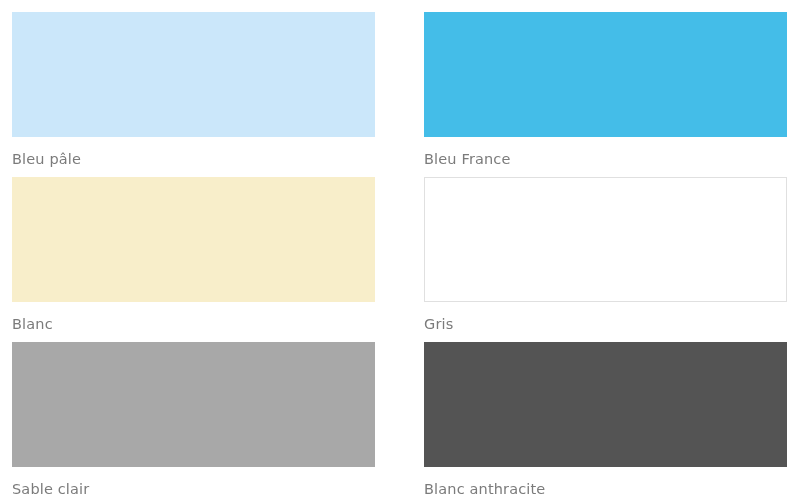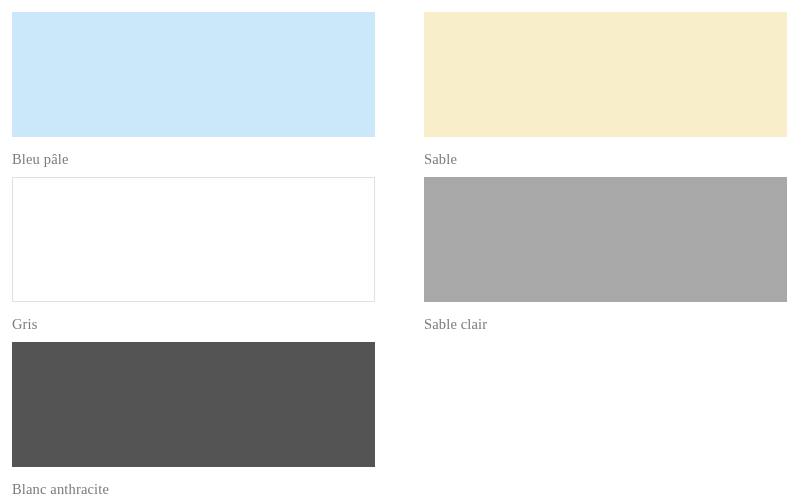--- a/index.html
+++ b/index.html
@@ -18,21 +18,20 @@
     box-sizing: border-box;
     width: 800px;
     height: 406px;
     padding: 12px 13px 0 12px;
     display: grid;
     grid-template-columns: 363px 363px;
     grid-template-rows: 165px 165px 165px;
     column-gap: 49px;
     row-gap: 0;
     align-content: start;
-    font-family: Liberation Serif, serif;
   }
 
   .swatch-cell {
     display: flex;
     flex-direction: column;
     align-items: stretch;
   }
 
   .swatch-chip {
     width: 363px;
@@ -57,24 +56,28 @@
 </head>
 <body style="background: rgb(255, 255, 255);">
 
 <main id="palette-grid">
 
   <div class="swatch-cell">
     <div class="swatch-chip" style="background-color: rgb(203, 231, 250);"></div>
     <div class="swatch-label" style="color: rgb(123, 123, 123);">Bleu pâle</div>
   </div>
 
+  <div class="swatch-cell">
+    <div class="swatch-chip" style="background-color: rgb(68, 189, 232);"></div>
+    <div class="swatch-label" style="color: rgb(123, 123, 123);">Bleu France</div>
+  </div>
 
   <div class="swatch-cell">
     <div class="swatch-chip" style="background-color: rgb(248, 238, 202);"></div>
-    <div class="swatch-label" style="color: rgb(123, 123, 123);">Sable</div>
+    <div class="swatch-label" style="color: rgb(123, 123, 123);">Blanc</div>
   </div>
 
   <div class="swatch-cell">
     <div class="swatch-chip bordered" style="background-color: rgb(255, 255, 255); border-color: rgb(224, 224, 224);"></div>
     <div class="swatch-label" style="color: rgb(123, 123, 123);">Gris</div>
   </div>
 
   <div class="swatch-cell">
     <div class="swatch-chip" style="background-color: rgb(168, 168, 168);"></div>
     <div class="swatch-label" style="color: rgb(123, 123, 123);">Sable clair</div>

